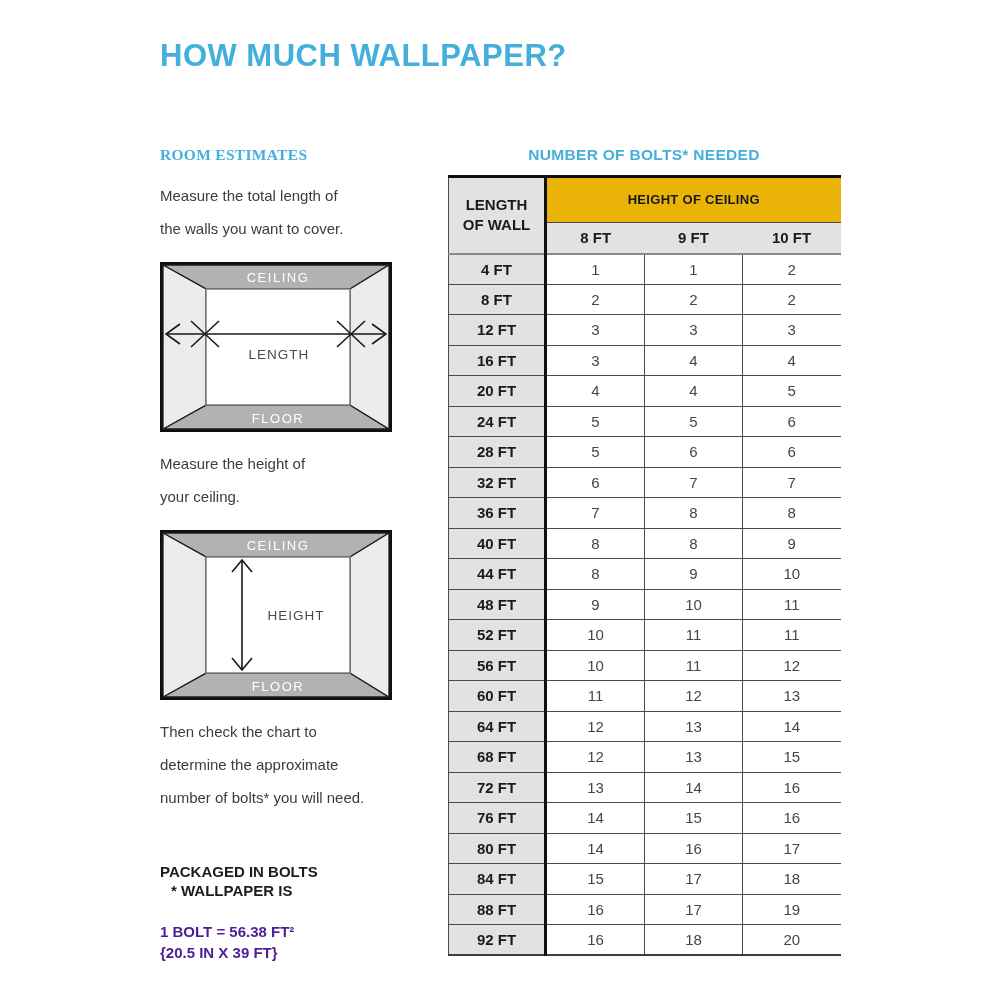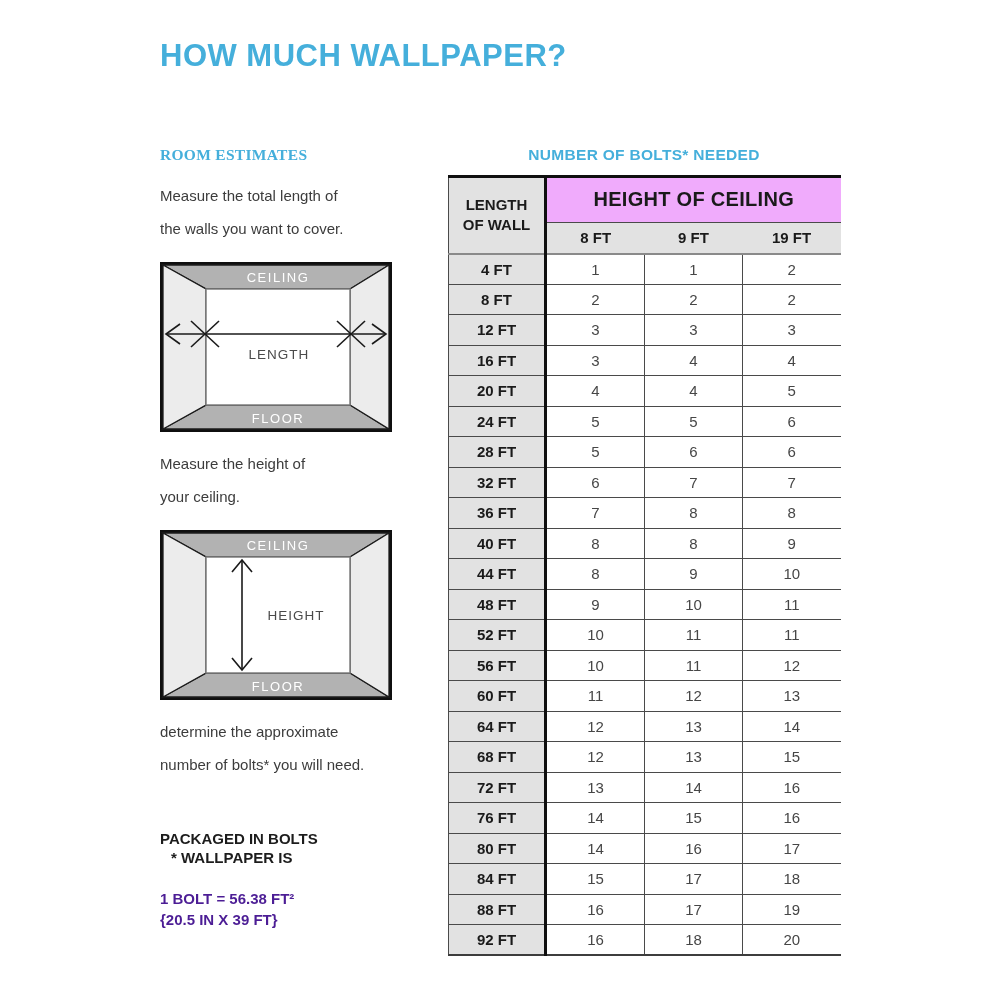--- a/index.html
+++ b/index.html
@@ -41,22 +41,22 @@
     border-left:1px solid #4a4a4a;
   }
   table.bolts th, table.bolts td { text-align:center; vertical-align:middle; }
   th.wall-hdr {
     width:97px; height:77px; background:#e2e2e2;
     border-right:3px solid #0f0f0f; border-bottom:2px solid #8a8a8a;
     font-size:15px; font-weight:bold; color:#1a1a1a; line-height:20px;
   }
   th.wall-hdr span { display:block; }
   th.group-hdr {
-    height:45px; background:#f0abfc; border-bottom:1px solid #4a4a4a;
-    font-size:20px; font-weight:bold; color:#1a1a1a; letter-spacing:0.3px;
+    height:45px; background:#eab308; border-bottom:1px solid #4a4a4a;
+    font-size:13px; font-weight:bold; color:#1a1a1a; letter-spacing:0.3px;
   }
   th.col-hdr {
     height:31px; background:#e2e2e2; border-bottom:2px solid #8a8a8a;
     font-size:15px; font-weight:bold; color:#1a1a1a;
   }
   td.wall {
     height:30.5px; background:#e2e2e2;
     border-right:3px solid #0f0f0f; border-bottom:1px solid #4a4a4a;
     font-size:15px; font-weight:bold; color:#1a1a1a;
   }
@@ -123,20 +123,21 @@
       <text class="svg-wall-label" x="118" y="161" text-anchor="middle">FLOOR</text>
       <g stroke="#1a1a1a" stroke-width="1.6" fill="none">
         <line x1="82" y1="30" x2="82" y2="140"></line>
         <polyline points="72,42 82,30 92,42"></polyline>
         <polyline points="72,128 82,140 92,128"></polyline>
       </g>
       <text class="svg-measure-label" x="136" y="90" text-anchor="middle">HEIGHT</text>
     </svg>
 
     <p class="step">
+      <span>Then check the chart to</span>
       <span>determine the approximate</span>
       <span>number of bolts* you will need.</span>
     </p>
 
     <p class="note">
       <span>PACKAGED IN BOLTS</span>
       <span>* WALLPAPER IS</span>
     </p>
 
     <p class="bolt-size">
@@ -159,21 +160,21 @@
         <tr>
           <th class="wall-hdr" rowspan="2">
             <span>LENGTH</span>
             <span>OF WALL</span>
           </th>
           <th class="group-hdr" colspan="3">HEIGHT OF CEILING</th>
         </tr>
         <tr>
           <th class="col-hdr">8 FT</th>
           <th class="col-hdr">9 FT</th>
-          <th class="col-hdr">19 FT</th>
+          <th class="col-hdr">10 FT</th>
         </tr>
       </thead>
       <tbody>
           <tr>
             <td class="wall">4 FT</td>
             <td class="num">1</td>
             <td class="num">1</td>
             <td class="num">2</td>
           </tr>
           <tr>

